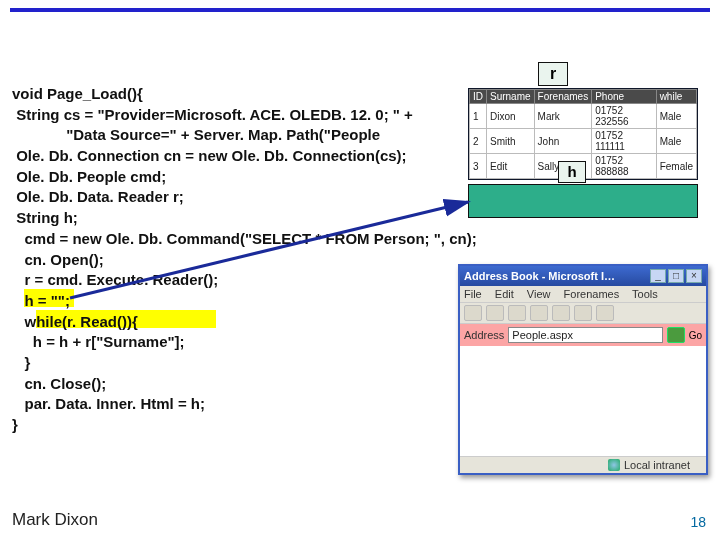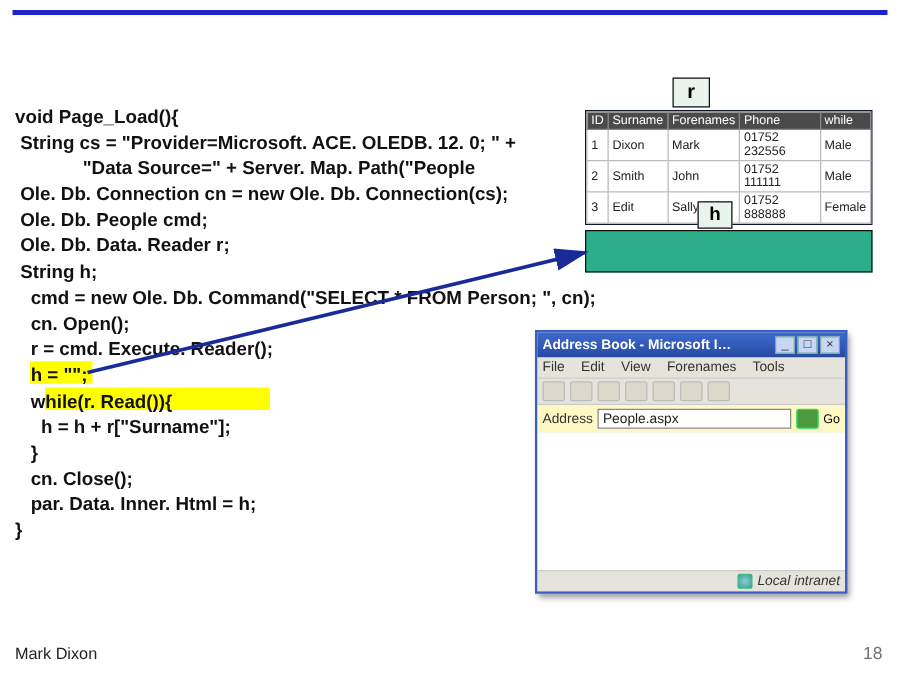--- a/index.html
+++ b/index.html
@@ -13,38 +13,38 @@
   .hl-yellow2 { position: absolute; top: 310px; left: 36px; width: 180px; height: 18px; background: #ffff00; }
   .r-box { position: absolute; top: 62px; left: 538px; width: 30px; height: 24px; background: #eaf4ee; border: 1px solid #111; text-align: center; font-size: 16px; font-weight: bold; line-height: 22px; }
   .table-img { position: absolute; top: 88px; left: 468px; width: 230px; border: 1px solid #0f172a; background: #fff; font-size: 10px; }
   .table-img table { border-collapse: collapse; width: 100%; }
   .table-img th { background: #4a4a4a; color: #fff; border: 1px solid #888; padding: 1px 3px; text-align: left; font-weight: normal; }
   .table-img td { border: 1px solid #bbb; padding: 1px 3px; color: #222; }
   .h-box { position: absolute; top: 161px; left: 558px; width: 28px; height: 22px; background: #eaf4ee; border: 1px solid #111; text-align: center; font-size: 15px; font-weight: bold; line-height: 20px; }
   .green-box { position: absolute; top: 184px; left: 468px; width: 230px; height: 34px; background: #2dae8a; border: 1px solid #111; }
   .arrow { position: absolute; top: 200px; left: 70px; width: 400px; height: 100px; pointer-events: none; }
   .arrow svg { width: 100%; height: 100%; overflow: visible; }
-  .browser { position: absolute; top: 264px; left: 428px; width: 250px; border: 2px solid #3a5fc4; background: #e6e4da; box-shadow: 2px 3px 5px rgba(0,0,0,0.4); font-size: 11px; }
+  .browser { position: absolute; top: 264px; left: 458px; width: 250px; border: 2px solid #3a5fc4; background: #e6e4da; box-shadow: 2px 3px 5px rgba(0,0,0,0.4); font-size: 11px; }
   .br-titlebar { background: linear-gradient(#3d6ad0,#274aa0); color: #fff; height: 20px; display: flex; align-items: center; padding: 0 4px; }
   .br-titlebar .ti { flex: 1; font-weight: bold; font-size: 11px; white-space: nowrap; overflow: hidden; }
   .br-titlebar .winbtn { width: 16px; height: 14px; background: #c7d6f4; border: 1px solid #7aa; margin-left: 2px; text-align: center; font-size: 10px; line-height: 12px; color: #333; }
   .br-menu { background: #e6e4da; padding: 2px 4px; color: #333; }
   .br-menu span { margin-right: 10px; }
   .br-tool { background: #e6e4da; height: 22px; border-top: 1px solid #ccc; border-bottom: 1px solid #ccc; display:flex; align-items:center; padding: 0 4px; gap:4px; }
   .br-tool .btn { width: 18px; height: 16px; background: #dcd9cc; border: 1px solid #bbb; border-radius: 2px; }
-  .br-addr { display: flex; align-items: center; padding: 3px 4px; gap: 4px; background: #fef9c3; }
+  .br-addr { display: flex; align-items: center; padding: 3px 4px; gap: 4px; background: #fca5a5; }
   .br-addr .lbl { color: #333; }
   .br-addr .field { flex: 1; background: #fff; border: 1px solid #888; padding: 1px 3px; color: #222; }
   .br-addr .go { width: 18px; height: 16px; background: #4b9b3e; border: 1px solid #2d6; border-radius: 2px; }
   .br-addr .gotxt { font-size: 10px; }
   .br-view { background: #fff; height: 110px; }
-  .br-status { background: #e6e4da; border-top: 1px solid #ccc; padding: 2px 4px; display:flex; justify-content:flex-end; align-items:center; gap:4px; color: #333; font-style: italic; }
+  .br-status { background: #e6e4da; border-top: 1px solid #ccc; padding: 2px 16px; display:flex; justify-content:flex-end; align-items:center; gap:4px; color: #333; }
   .br-status .ico { width: 12px; height: 12px; background: radial-gradient(#8fc6e6,#2a6); border-radius: 2px; }
-  .footer-author { position: absolute; bottom: 10px; left: 12px; font-size: 13px; color: #222; }
-  .footer-num { position: absolute; bottom: 10px; right: 14px; font-size: 14px; color: #737373; }
+  .footer-author { position: absolute; bottom: 10px; left: 12px; font-size: 17px; color: #222; }
+  .footer-num { position: absolute; bottom: 10px; right: 14px; font-size: 14px; color: #0369a1; }
 </style>
 </head>
 <body>
 
 <div class="slide">
   <div class="hr-top"></div>
 
 
   <div class="hl-yellow1"></div>
   <div class="hl-yellow2"></div>

